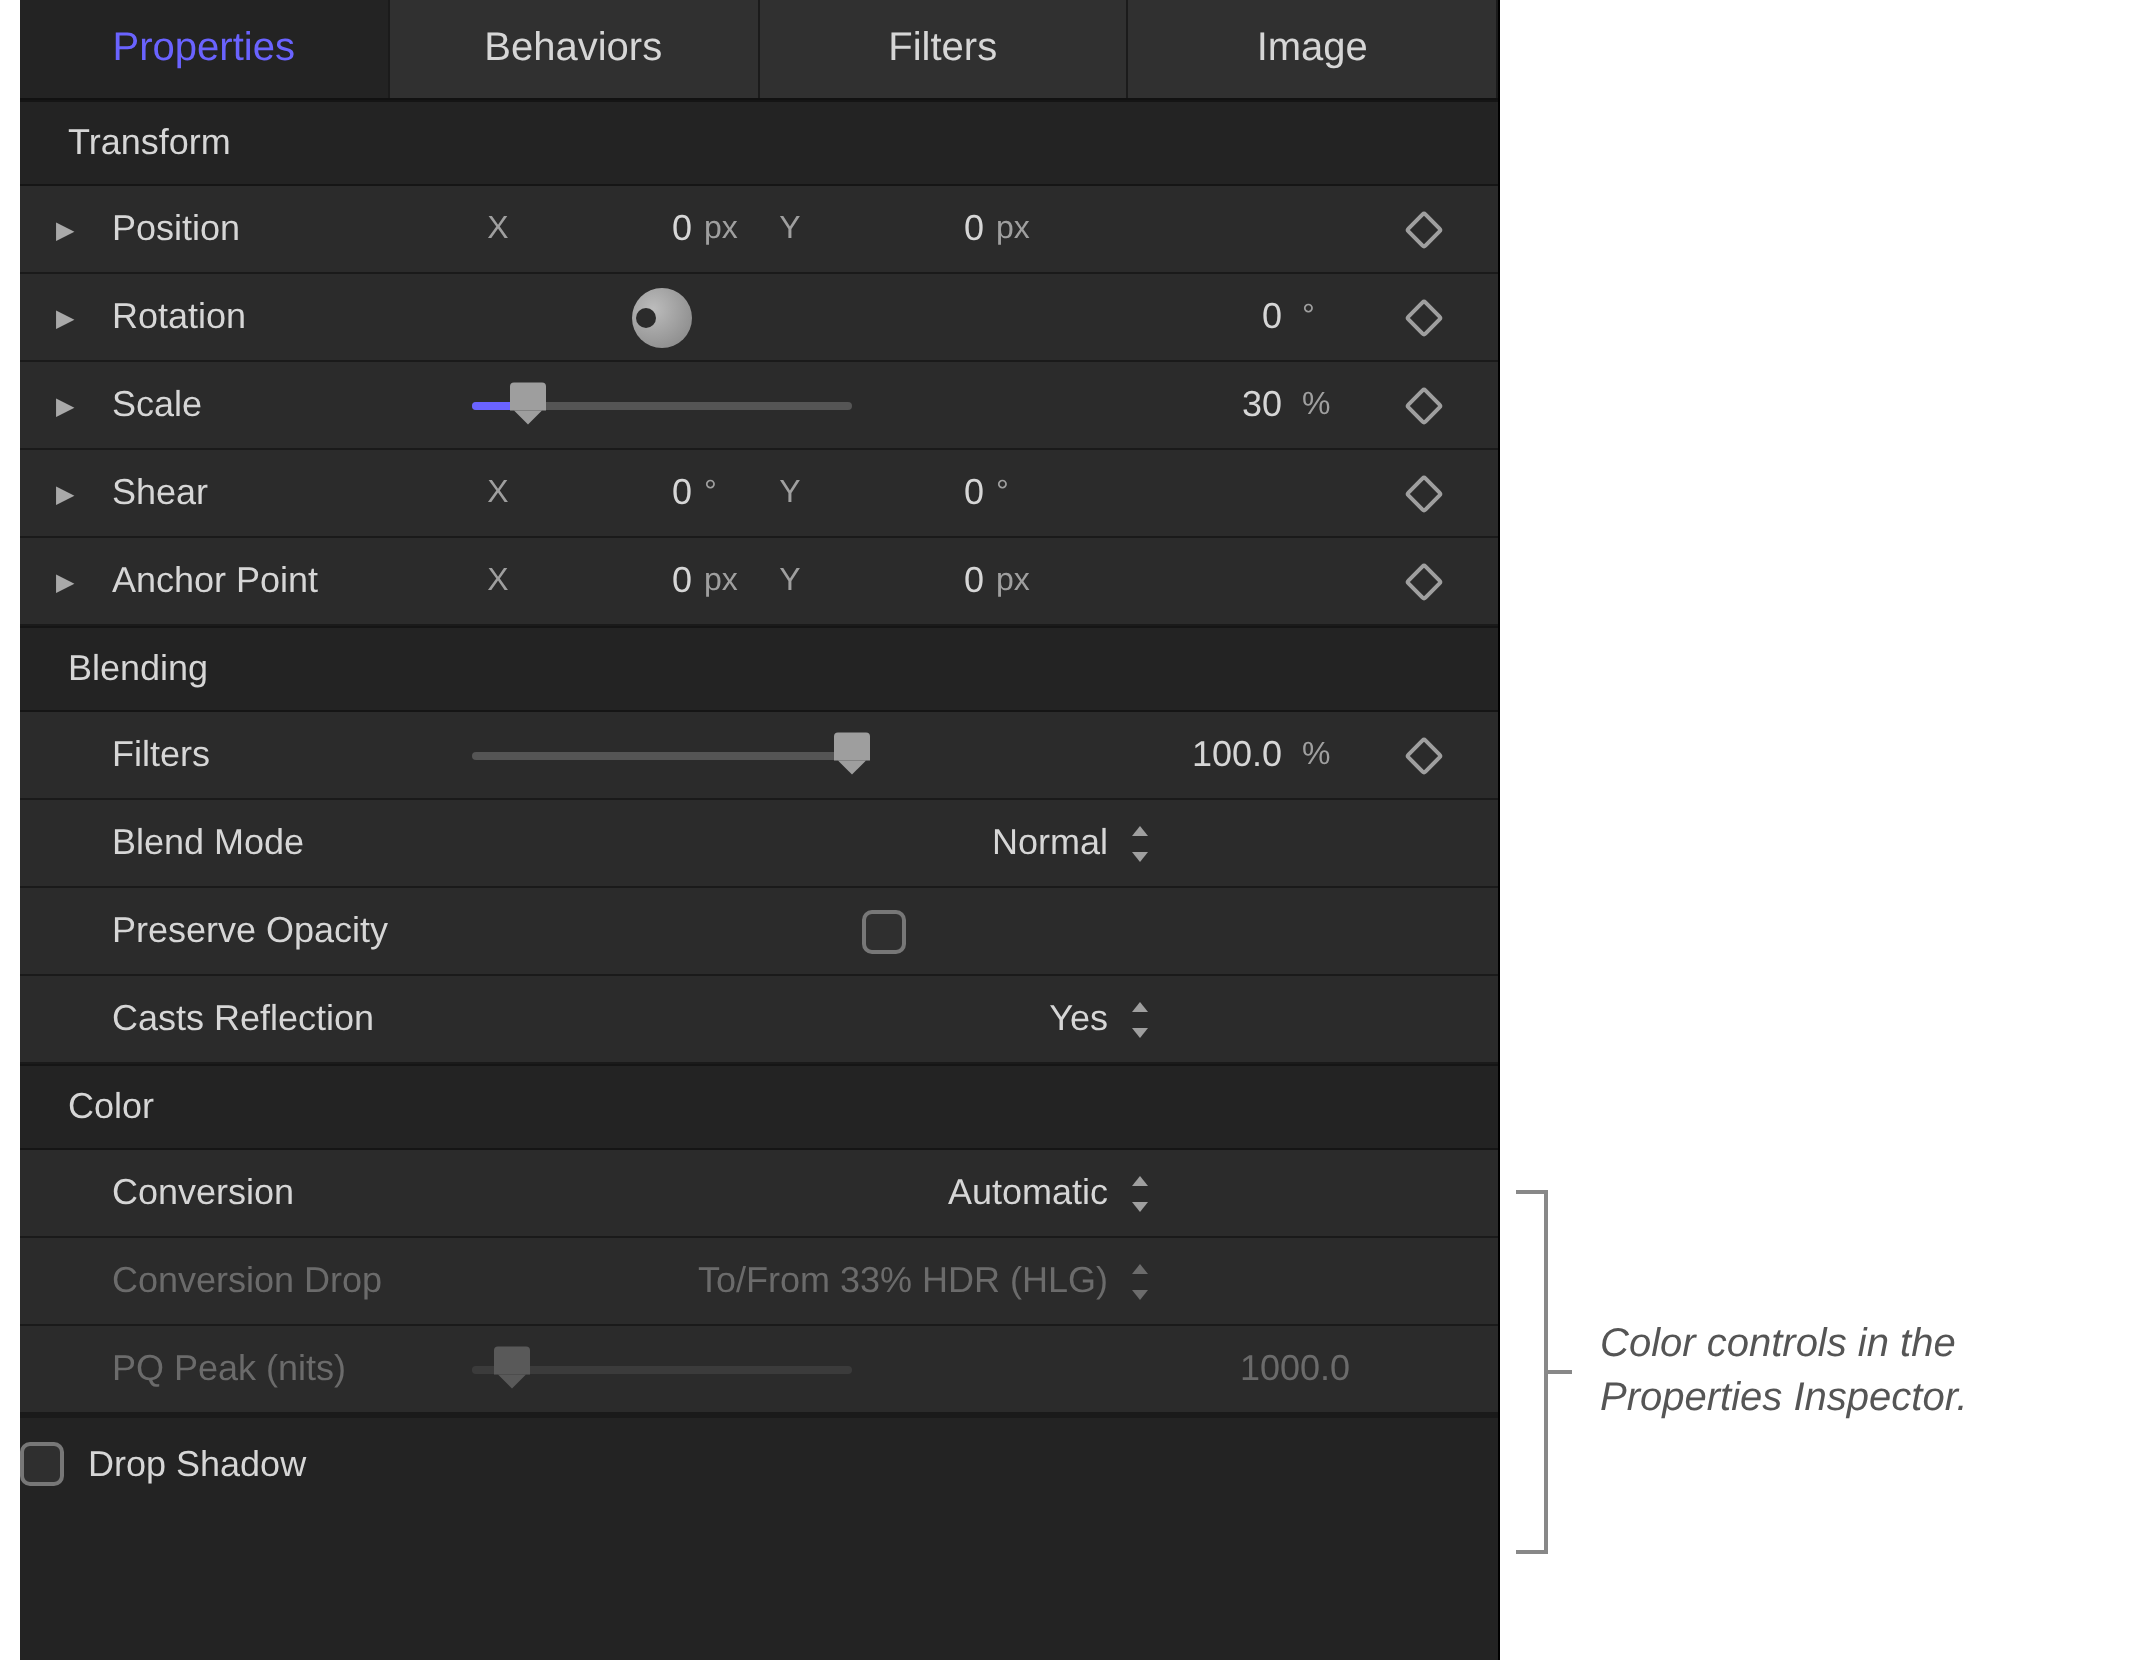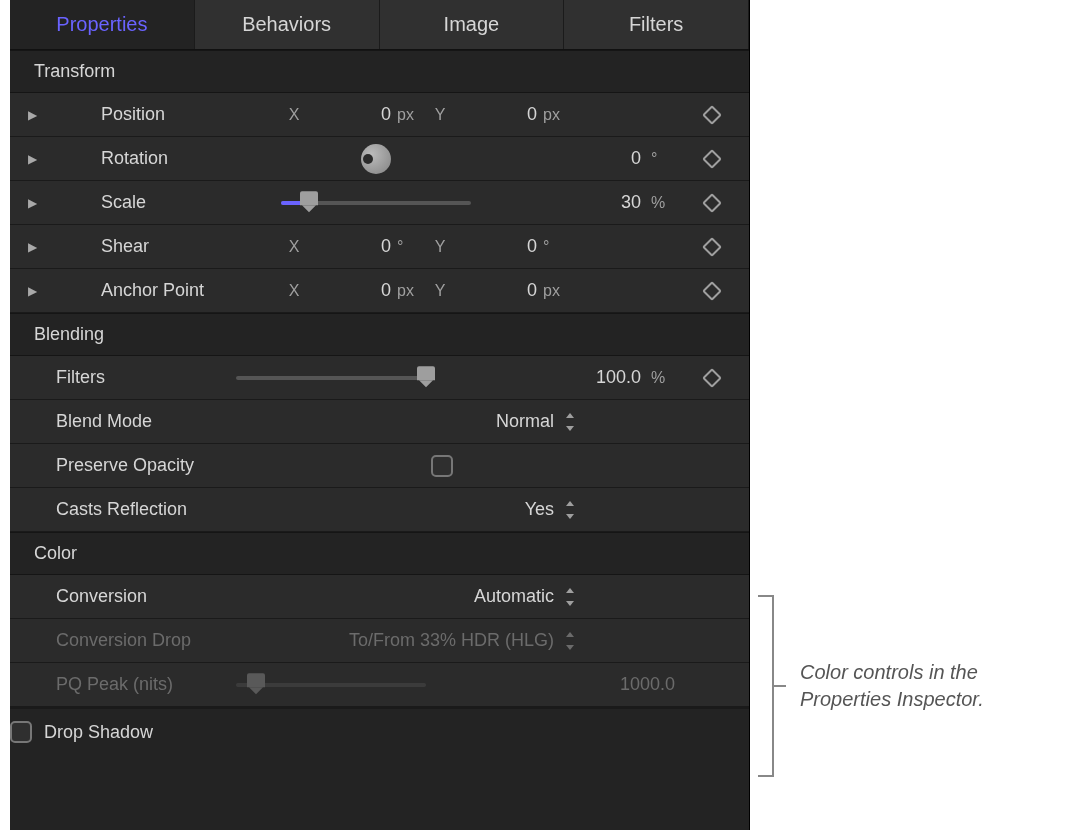--- a/index.html
+++ b/index.html
@@ -94,21 +94,20 @@
     color: #a9a9a9;
     font-size: 12px;
     margin-right: 12px;
     display: flex;
     align-items: center;
   }
   .label {
     flex: 0 0 180px;
     font-size: 18px;
     color: var(--text-0);
-    margin-left: 45px;
   }
   .label.no-arrow { margin-left: 28px; flex: 0 0 180px; }
   .row.dim { color: var(--text-dim); }
   .row.dim .label,
   .row.dim .val-number,
   .row.dim .unit,
   .row.dim .select-text { color: var(--text-dim); }
 
   .axis-wrap {
     display: flex;
@@ -335,22 +334,22 @@
   }
 </style>
 </head>
 <body>
 
 <div class="panel">
 
   <div class="tabs">
     <div class="tab active">Properties</div>
     <div class="tab">Behaviors</div>
+    <div class="tab">Filters</div>
     <div class="tab">Image</div>
-    <div class="tab">Filters</div>
   </div>
 
   <div class="content">
 
     <div class="section-header">Transform</div>
 
     <div class="row">
       <span class="disclosure">▶</span>
       <span class="label">Position</span>
       <div class="axis-wrap">

